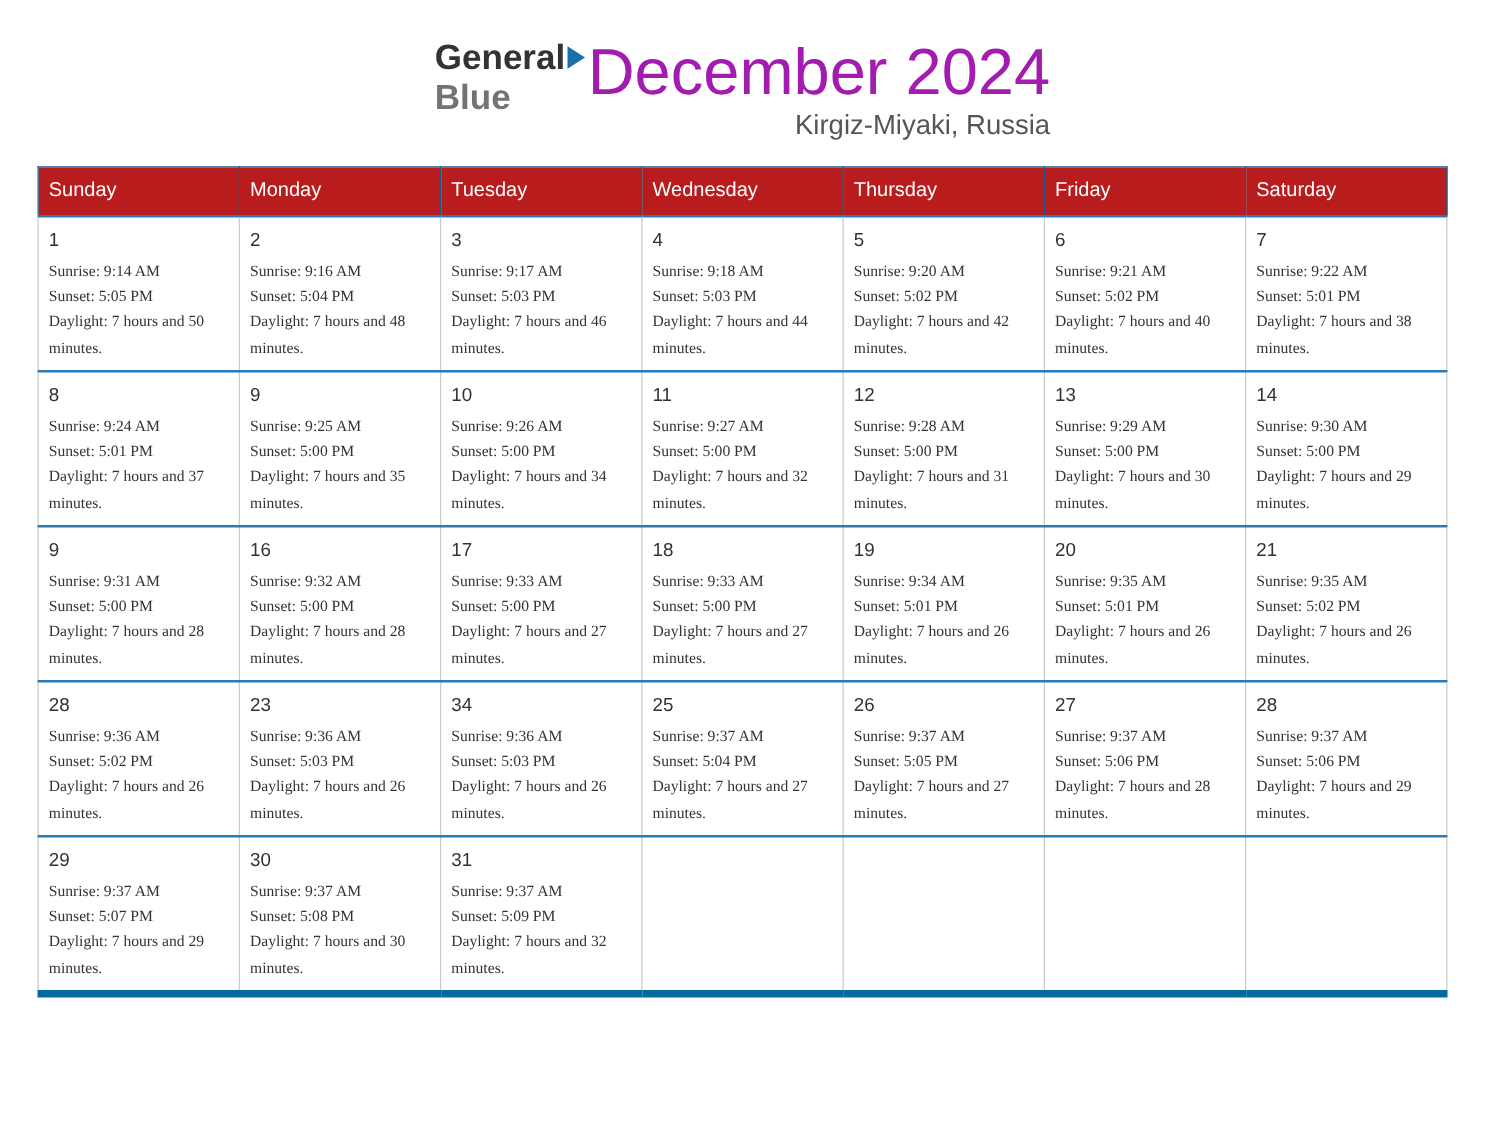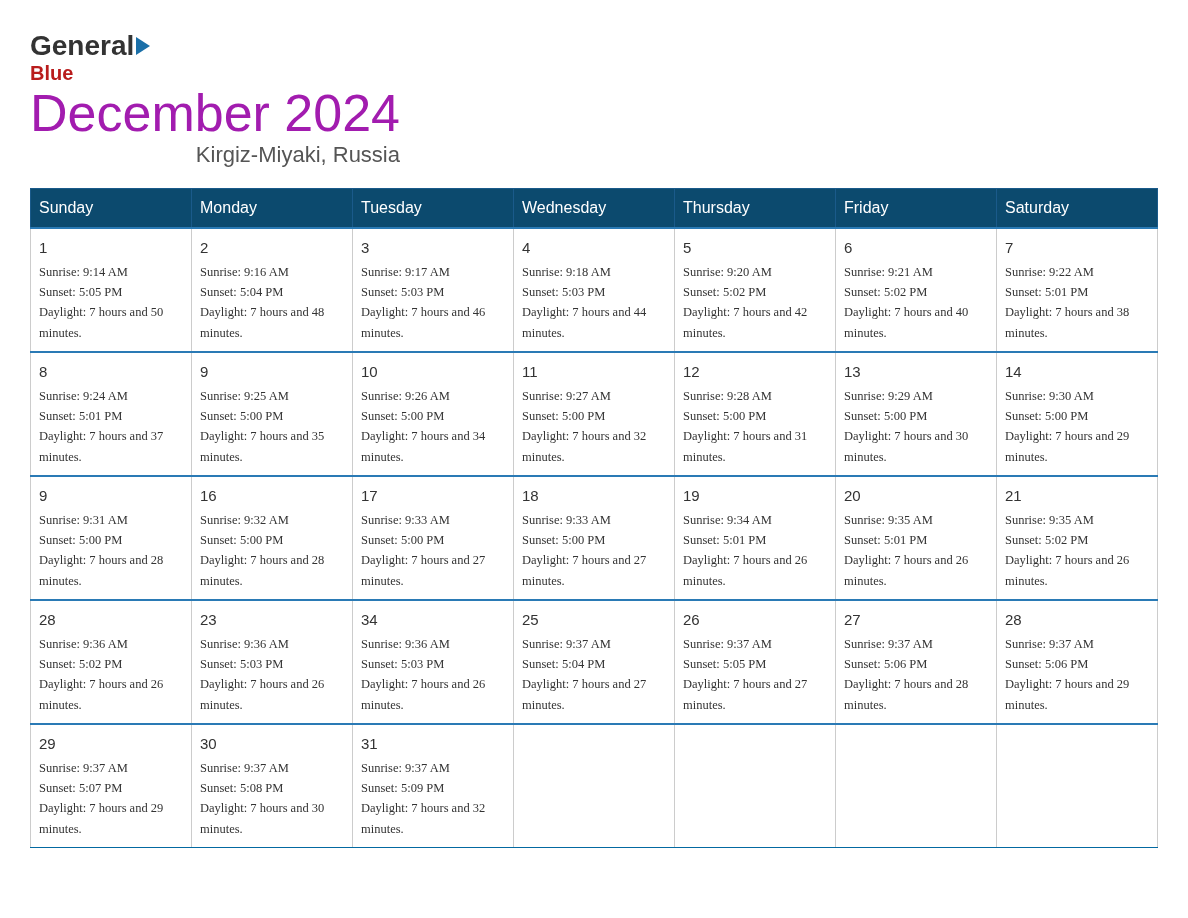--- a/index.html
+++ b/index.html
@@ -8,21 +8,20 @@
       background: #fff;
       padding: 30px;
       width: 1188px;
       min-height: 918px;
     }
     .header {
       display: flex;
       justify-content: center;
       align-items: flex-start;
       margin-bottom: 20px;
-      flex-direction: column;
     }
     .logo {
       display: flex;
       flex-direction: column;
       align-items: flex-start;
     }
     .logo-text {
       font-size: 28px;
       font-weight: bold;
       color: #333;
@@ -36,22 +35,22 @@
       display: inline-block;
       width: 0;
       height: 0;
       border-left: 14px solid #1a6fa8;
       border-top: 9px solid transparent;
       border-bottom: 9px solid transparent;
       margin: 0 2px;
       vertical-align: middle;
     }
     .logo-blue {
-      color: #b91c1c;
-      font-size: 20px;
+      color: #737373;
+      font-size: 28px;
       font-weight: bold;
     }
     .title-area {
       text-align: right;
     }
     .month-title {
       font-size: 52px;
       font-weight: normal;
       color: #a21caf;
       line-height: 1.1;
@@ -59,21 +58,21 @@
     .location {
       font-size: 22px;
       color: #555;
       margin-top: 0;
     }
     .calendar {
       width: 100%;
       border-collapse: collapse;
     }
     .calendar th {
-      background-color: #0c4a6e;
+      background-color: #b91c1c;
       color: #fff;
       padding: 10px 8px;
       font-size: 16px;
       font-weight: normal;
       text-align: left;
       border: 1px solid #1a5a8a;
       margin-left: 13px;
     }
     .calendar td {
       vertical-align: top;
@@ -85,21 +84,21 @@
       line-height: 1.5;
       background: #fff;
     }
     .calendar tr:first-child td {
       border-top: 2px solid #2a7ab5;
     }
     .calendar tbody tr td {
       border-bottom: 1px solid #ddd;
     }
     .calendar tbody tr:last-child td {
-      border-bottom: 1px solid #0369a1;
+      border-bottom: 6px solid #0369a1;
     }
     .day-number {
       font-size: 15px;
       font-weight: normal;
       margin-bottom: 2px;
       display: block;
     }
     .day-info {
       font-size: 12.5px;
       color: #333;

